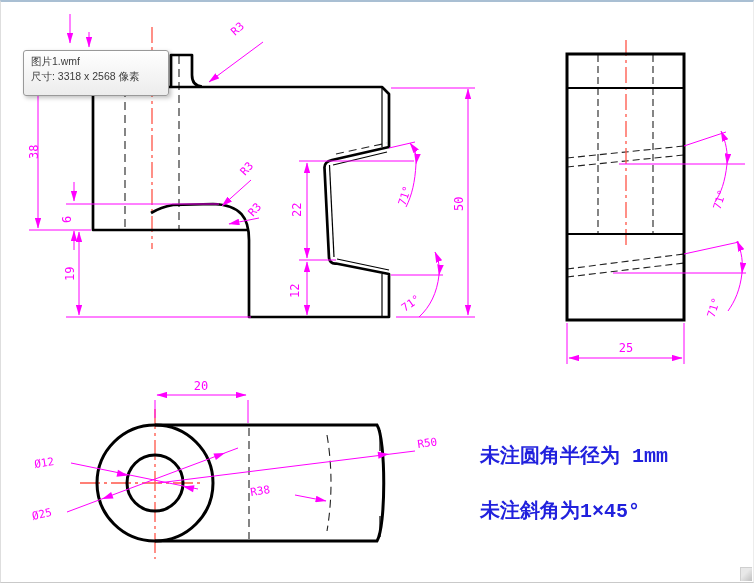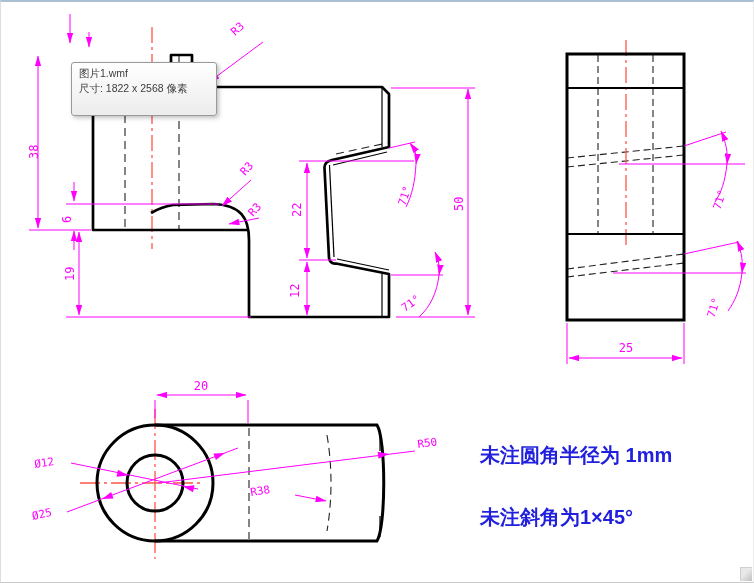--- a/index.html
+++ b/index.html
@@ -3,28 +3,28 @@
 <meta charset="utf-8">
 <style>
   html,body{margin:0;padding:0;background:#fff;}
   #screen{position:relative;width:754px;height:583px;background:#fff;overflow:hidden;
           font-family:"Liberation Sans",sans-serif;
           border-top:2px solid #a9bfd3;border-left:1px solid #dedede;border-right:1px solid #ececec;
           border-bottom:1px solid #c9c9c9;box-sizing:border-box;}
   #cad{position:absolute;left:0;top:0;}
   .dimtxt{font-family:"DejaVu Sans Mono",monospace;font-size:11px;fill:#ff00ff;}
   .dimtxt2{font-family:"DejaVu Sans Mono",monospace;font-size:12px;fill:#ff00ff;}
-  #tooltip{position:absolute;left:22px;top:60px;width:146px;box-sizing:border-box;
+  #tooltip{position:absolute;left:22px;top:48px;width:146px;box-sizing:border-box;
            background:linear-gradient(#ffffff,#ececec);border:1px solid #999;border-radius:3px;
-           box-shadow:2px 2px 4px rgba(0,0,0,.25);padding:3px 7px 20px 7px;
-           font-size:10.5px;line-height:14.5px;color:#3c3c3c;white-space:nowrap;overflow:hidden;margin-left:48px;}
+           box-shadow:2px 2px 4px rgba(0,0,0,.25);padding:3px 7px 12px 7px;
+           font-size:10.5px;line-height:14.5px;color:#3c3c3c;white-space:nowrap;overflow:hidden;}
   #notes{position:absolute;left:479px;top:440px;color:#2121dd;
-         font-family:Liberation Sans, sans-serif;font-weight:bold;font-size:20px;}
+         font-family:Liberation Mono, monospace;font-weight:bold;font-size:20px;}
   #notes .nline{white-space:nowrap;}
-  #notes .n2{margin-top:35px;}
+  #notes .n2{margin-top:28px;}
   #grip{position:absolute;right:1px;bottom:1px;width:11px;height:13px;
         background:linear-gradient(135deg,#e8e8e8 40%,#bfbfbf);border-left:1px solid #cfcfcf;border-top:1px solid #cfcfcf;}
 </style>
 </head>
 <body>
 
 <div id="screen">
 
 <svg id="cad" width="754" height="583" viewBox="0 0 754 583">
   <defs>
@@ -193,21 +193,21 @@
     <text class="dimtxt2" x="200" y="388" text-anchor="middle">20</text>
     <text class="dimtxt" x="34" y="466" transform="rotate(-9 34 466)">Ø12</text>
     <text class="dimtxt" x="32" y="518" transform="rotate(-13 32 518)">Ø25</text>
     <text class="dimtxt" x="250" y="494" transform="rotate(-9 250 494)">R38</text>
     <text class="dimtxt" x="417" y="446" transform="rotate(-8 417 446)">R50</text>
   </g>
 </svg>
 
   <div id="tooltip">
     <div>图片1.wmf</div>
-    <div>尺寸: 1822 x 2568 像素</div>
+    <div>尺寸: 3318 x 2568 像素</div>
   </div>
 
   <div id="notes">
     <div class="nline">未注圆角半径为 1mm</div>
     <div class="nline n2">未注斜角为1×45°</div>
   </div>
 
   <div id="grip"></div>
 </div>
 

